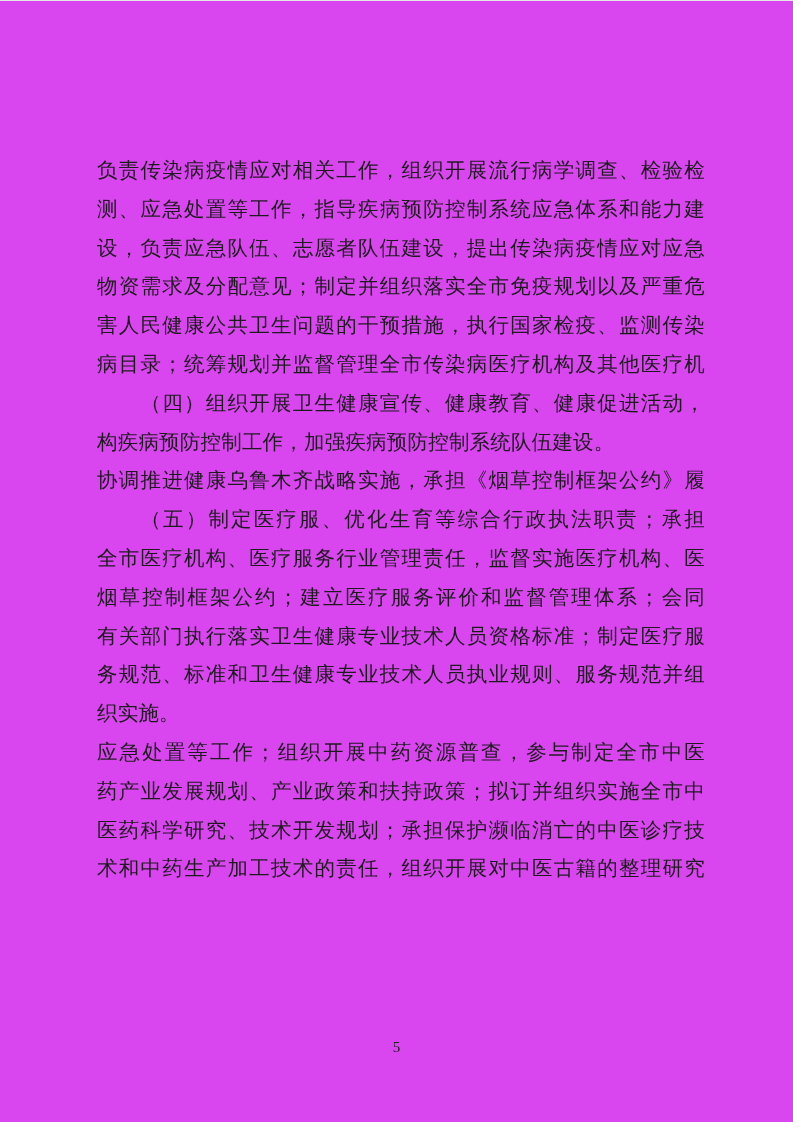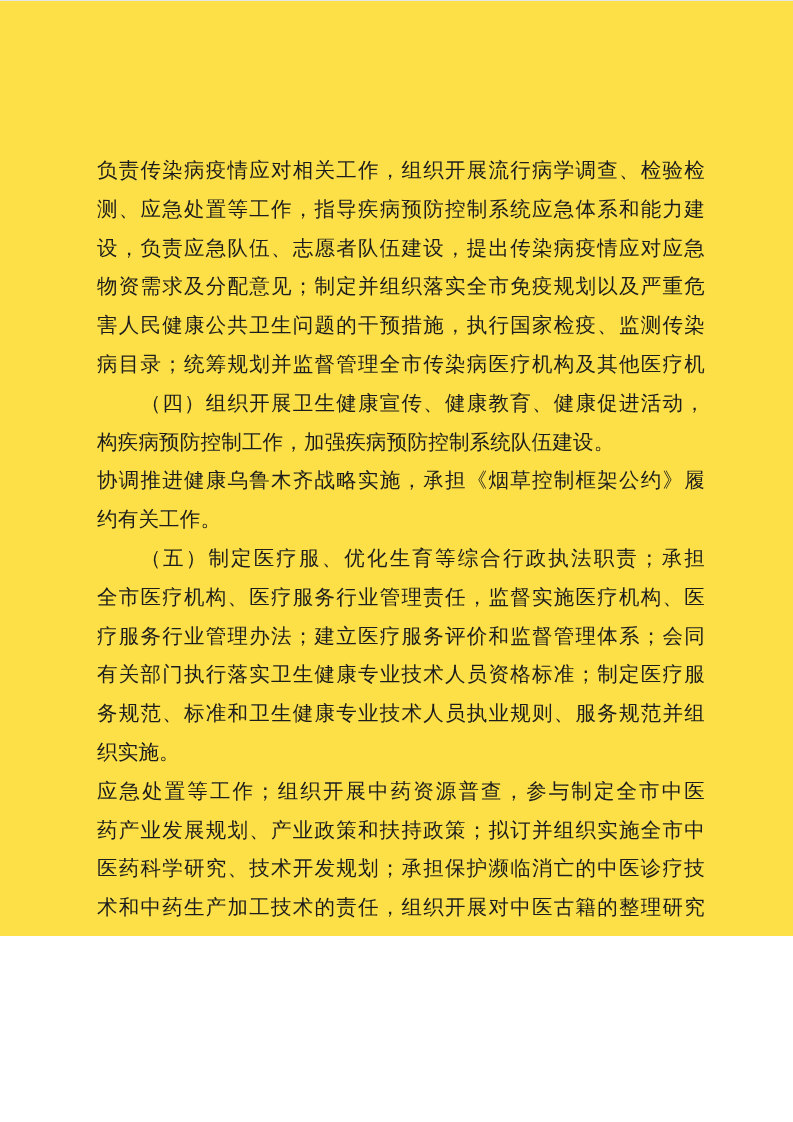--- a/index.html
+++ b/index.html
@@ -3,22 +3,22 @@
 <meta charset="utf-8">
 <style>
   html, body {
     margin: 0;
     padding: 0;
     background: #ffffff;
   }
   .page {
     position: relative;
     width: 793px;
-    height: 936px;
-    background: #fde047;
+    height: 1122px;
+    background: #d946ef;
     border-top: 1px solid #e6e6e6;
     box-sizing: border-box;
     font-family: "Liberation Serif", "DejaVu Serif", serif;
     color: #1c1c1c;
     overflow: hidden;
   }
   .doc-body {
     position: absolute;
     left: 97px;
     top: 150px;
@@ -58,24 +58,23 @@
   <div class="doc-body">
     <div class="ln">负责传染病疫情应对相关工作，组织开展流行病学调查、检验检</div>
     <div class="ln">测、应急处置等工作，指导疾病预防控制系统应急体系和能力建</div>
     <div class="ln">设，负责应急队伍、志愿者队伍建设，提出传染病疫情应对应急</div>
     <div class="ln">物资需求及分配意见；制定并组织落实全市免疫规划以及严重危</div>
     <div class="ln">害人民健康公共卫生问题的干预措施，执行国家检疫、监测传染</div>
     <div class="ln">病目录；统筹规划并监督管理全市传染病医疗机构及其他医疗机</div>
     <div class="ln indent">（四）组织开展卫生健康宣传、健康教育、健康促进活动，</div>
     <div class="ln end">构疾病预防控制工作，加强疾病预防控制系统队伍建设。</div>
     <div class="ln">协调推进健康乌鲁木齐战略实施，承担《烟草控制框架公约》履</div>
-    <div class="ln end">约有关工作。</div>
     <div class="ln indent">（五）制定医疗服、优化生育等综合行政执法职责；承担</div>
     <div class="ln">全市医疗机构、医疗服务行业管理责任，监督实施医疗机构、医</div>
-    <div class="ln">疗服务行业管理办法；建立医疗服务评价和监督管理体系；会同</div>
+    <div class="ln">烟草控制框架公约；建立医疗服务评价和监督管理体系；会同</div>
     <div class="ln">有关部门执行落实卫生健康专业技术人员资格标准；制定医疗服</div>
     <div class="ln">务规范、标准和卫生健康专业技术人员执业规则、服务规范并组</div>
     <div class="ln end">织实施。</div>
     <div class="ln">应急处置等工作；组织开展中药资源普查，参与制定全市中医</div>
     <div class="ln">药产业发展规划、产业政策和扶持政策；拟订并组织实施全市中</div>
     <div class="ln">医药科学研究、技术开发规划；承担保护濒临消亡的中医诊疗技</div>
     <div class="ln">术和中药生产加工技术的责任，组织开展对中医古籍的整理研究</div>
   </div>
   <div class="page-footer">5</div>
 </div>

